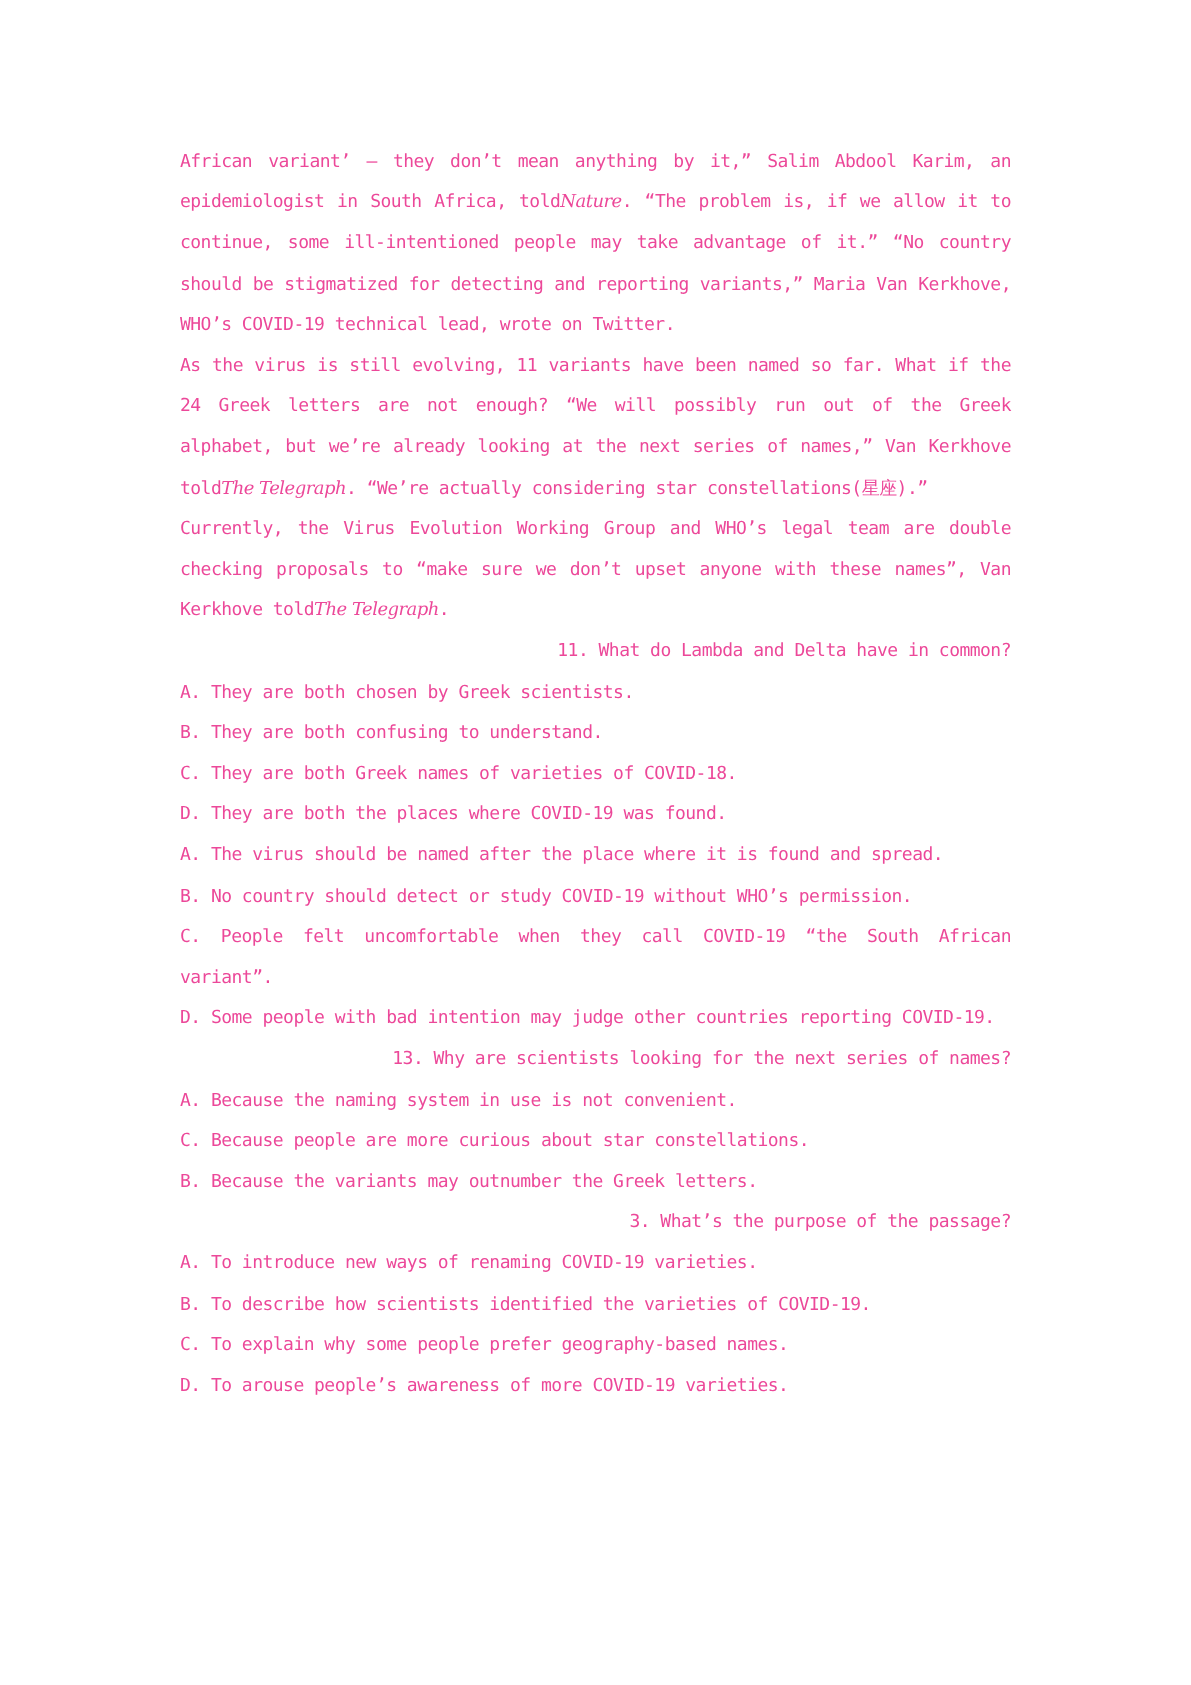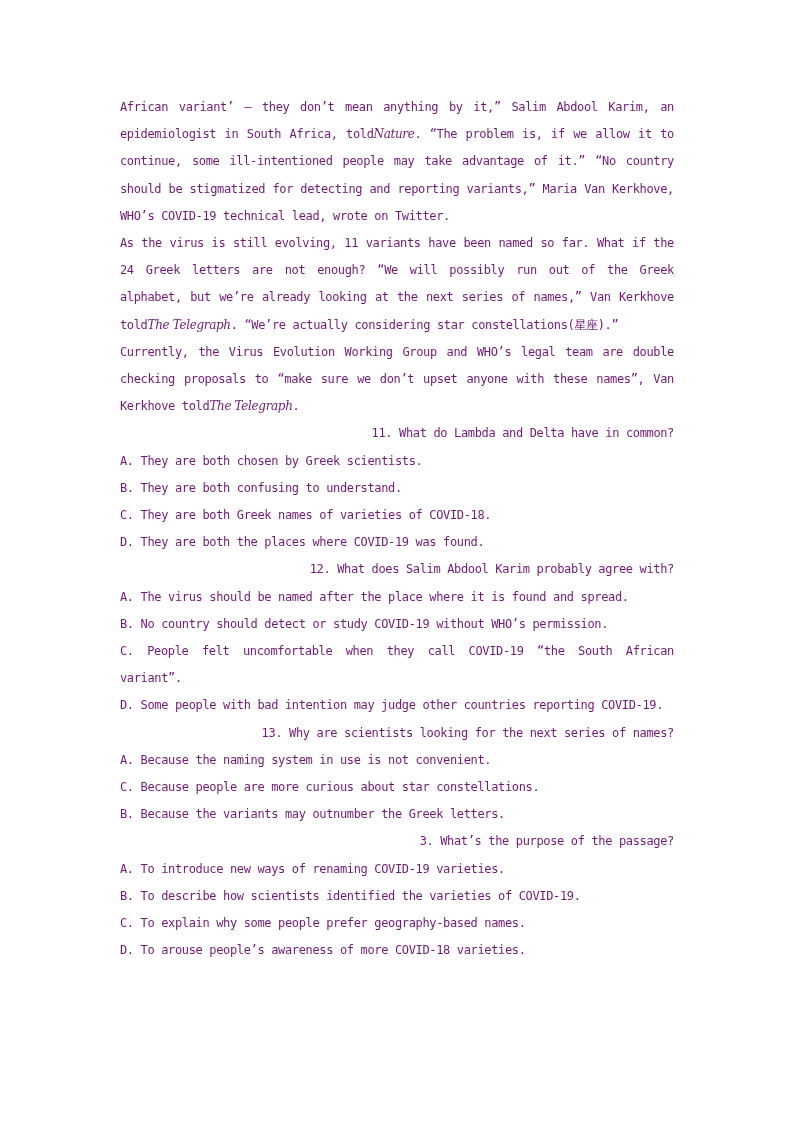--- a/index.html
+++ b/index.html
@@ -14,21 +14,21 @@
       overflow: hidden;
     }
     .page {
       position: absolute;
       left: 120px;
       top: 94px;
       width: 554px;
       font-family: "DejaVu Sans Mono", "Liberation Mono", monospace;
       font-size: 12px;
       line-height: 27.2px;
-      color: #701a75;
+      color: #ec4899;
     }
     .p {
       margin: 0;
       text-align: justify;
       text-align-last: left;
       letter-spacing: -0.35px;
       word-spacing: 0px;
     }
     em {
       font-style: italic;
@@ -50,35 +50,34 @@
 
   <div>
     <p class="q">11. What do Lambda and Delta have in common?</p>
     <p class="opt">A. They are both chosen by Greek scientists.</p>
     <p class="opt">B. They are both confusing to understand.</p>
     <p class="opt">C. They are both Greek names of varieties of COVID-18.</p>
     <p class="opt">D. They are both the places where COVID-19 was found.</p>
   </div>
 
   <div>
-    <p class="q">12. What does Salim Abdool Karim probably agree with?</p>
     <p class="opt">A. The virus should be named after the place where it is found and spread.</p>
     <p class="opt">B. No country should detect or study COVID-19 without WHO’s permission.</p>
     <p class="opt" style="text-align: justify;">C. People felt uncomfortable when they call COVID-19 “the South African variant”.</p>
     <p class="opt">D. Some people with bad intention may judge other countries reporting COVID-19.</p>
   </div>
 
   <div>
     <p class="q">13. Why are scientists looking for the next series of names?</p>
     <p class="opt">A. Because the naming system in use is not convenient.</p>
     <p class="opt">C. Because people are more curious about star constellations.</p>
     <p class="opt">B. Because the variants may outnumber the Greek letters.</p>
   </div>
 
   <div>
     <p class="q">3. What’s the purpose of the passage?</p>
     <p class="opt">A. To introduce new ways of renaming COVID-19 varieties.</p>
     <p class="opt">B. To describe how scientists identified the varieties of COVID-19.</p>
     <p class="opt">C. To explain why some people prefer geography-based names.</p>
-    <p class="opt">D. To arouse people’s awareness of more COVID-18 varieties.</p>
+    <p class="opt">D. To arouse people’s awareness of more COVID-19 varieties.</p>
   </div>
 
 </div>
 
 </body></html>

